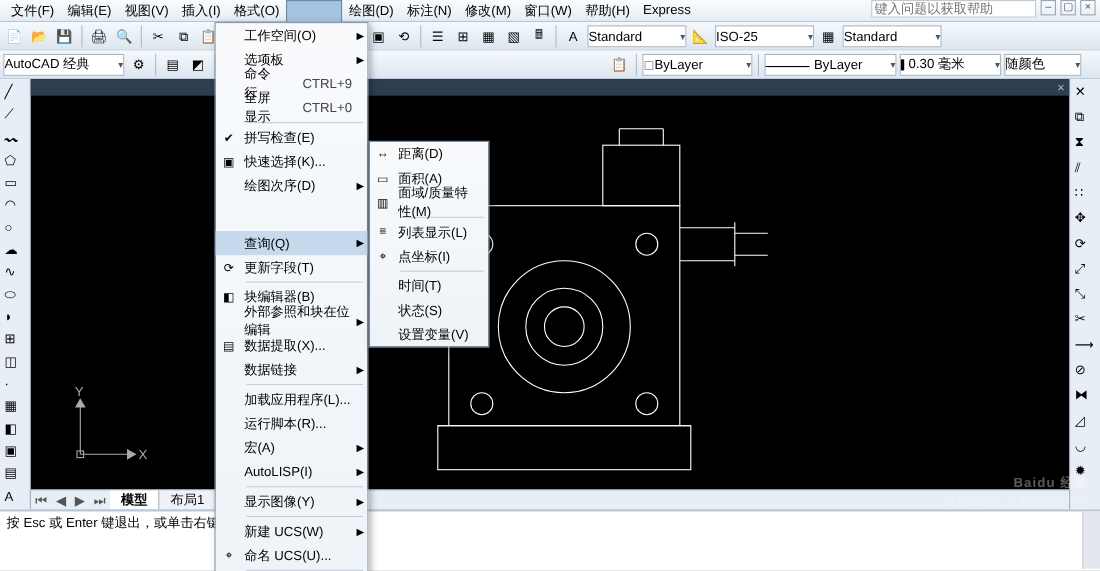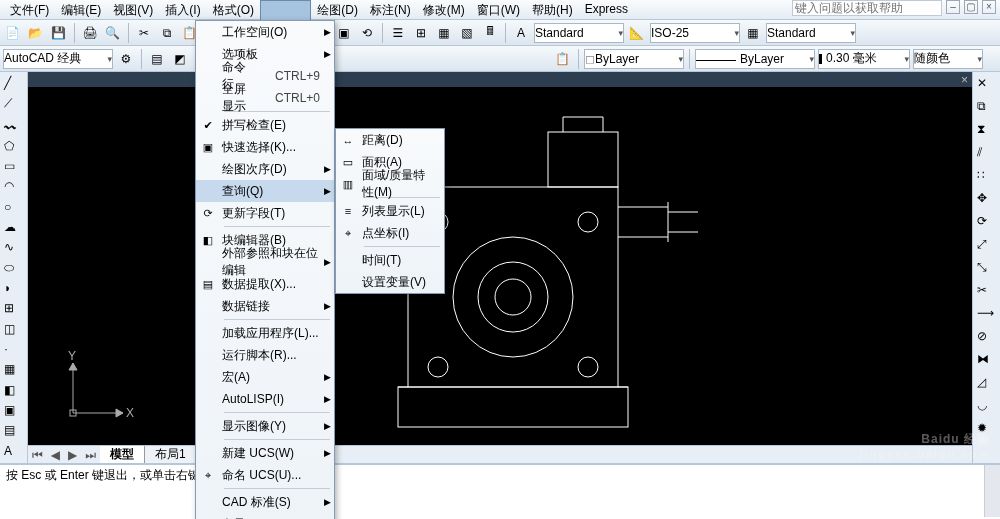--- a/index.html
+++ b/index.html
@@ -37,21 +37,21 @@
 .tab-strip .arrow { padding: 0 4px; color: #555; }
 .tab { padding: 1px 10px; border-right: 1px solid #999; background: #eef2f7; height:17px; line-height:15px; }
 .tab.active { background: #fff; font-weight: bold; }
 
 .cmd-window { height: 54px; border-top: 2px solid #b7c7d8; background: #fff; font-size: 12px; padding: 2px 6px; position:relative; }
 .cmd-line { line-height: 16px; }
 .cmd-scroll { position:absolute; right:0; top:0; bottom:0; width:16px; background:#e4e8ee; border-left:1px solid #ccc; }
 
 .dropdown { position: absolute; background: linear-gradient(#f8fafc,#eef3f8); border: 1px solid #869bb3; box-shadow: 2px 2px 6px rgba(0,0,0,0.3); z-index: 100; }
 .dd-row { display: flex; align-items: center; height: 22px; padding-right: 14px; position: relative; }
-.dd-row.highlight { background: #c7d9ed; }
+.dd-row.highlight { background: #c7d9ed; margin-top: 30px; }
 .dd-icon { width: 24px; text-align: center; font-size: 11px; }
 .dd-label { flex: 1; padding-left: 2px; }
 .dd-sc { color: #444; margin-left: 20px; }
 .dd-arrow { position: absolute; right: 3px; font-size: 9px; }
 .dd-sep { height: 1px; background: #c5ccd6; margin: 2px 4px 2px 28px; }
 
 .menu1 { top: 20px; left: 195px; width: 140px; }
 .menu2 { top: 128px; left: 335px; width: 110px; }
 
 .watermark { position: absolute; right: 10px; bottom: 59px; color: rgba(255,255,255,0.35); font-size: 20px; font-weight: bold; z-index: 200; text-align:right; letter-spacing:1px;}
@@ -386,20 +386,24 @@
       <span class="dd-icon">⌖</span>
       <span class="dd-label">点坐标(I)</span>
     </div>
     <div class="dd-sep"></div>
     <div class="dd-row">
       <span class="dd-icon"></span>
       <span class="dd-label">时间(T)</span>
     </div>
     <div class="dd-row">
       <span class="dd-icon"></span>
+      <span class="dd-label">状态(S)</span>
+    </div>
+    <div class="dd-row">
+      <span class="dd-icon"></span>
       <span class="dd-label">设置变量(V)</span>
     </div>
   </div>
 
 <div class="watermark">
   <div>Baidu 经验</div>
     <div class="sub">jingyan.baidu.com</div>
 </div>
 
 </body></html>

